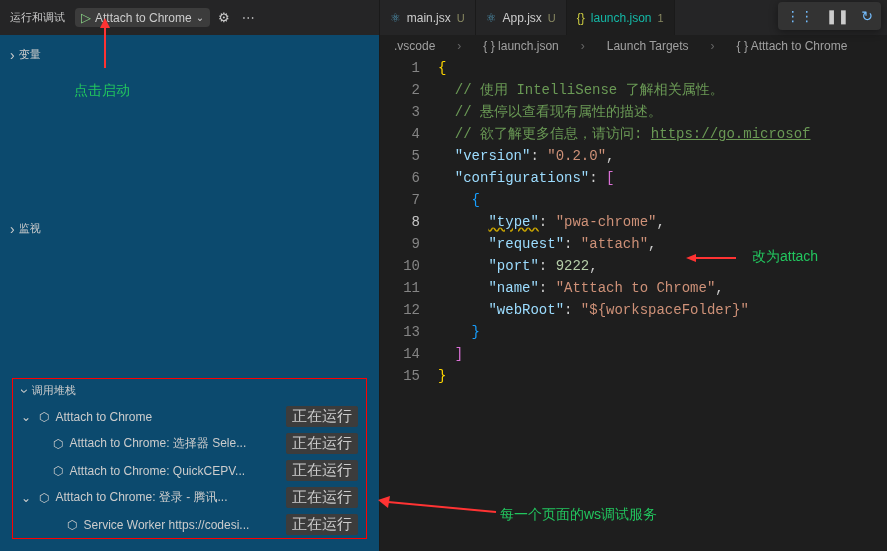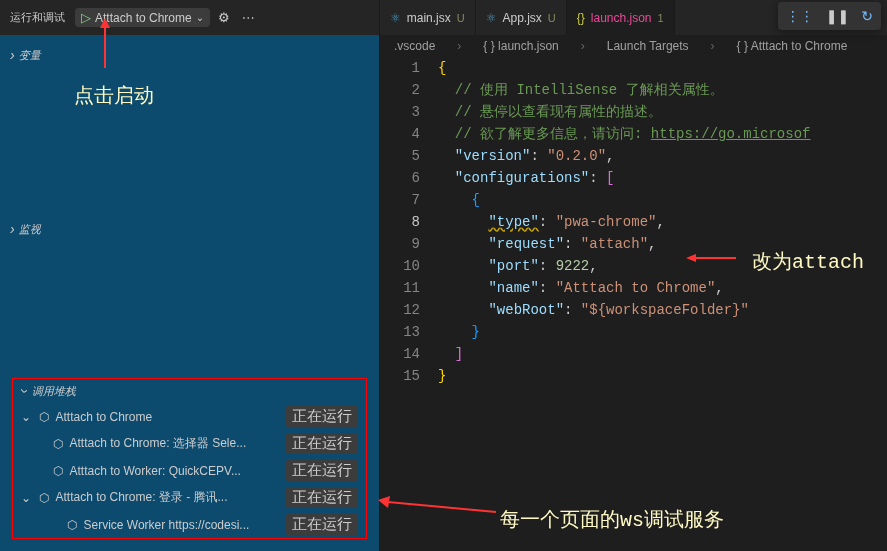--- a/index.html
+++ b/index.html
@@ -46,23 +46,22 @@
     .play-icon { color: #89d185; }
     .config-name { color: #cccccc; font-size: 12px; }
     .chevron-down { color: #cccccc; font-size: 10px; }
     .gear-icon, .more-icon { color: #cccccc; padding: 0 4px; cursor: pointer; }
     .section-header {
       padding: 4px 10px;
       font-size: 11px;
       color: #cccccc;
       cursor: pointer;
       display: flex;
-      align-items: flex-end;
+      align-items: flex-start;
       gap: 4px;
-      font-style: italic;
     }
     .section-header::before {
       content: "›";
       transform: rotate(90deg);
       display: inline-block;
       font-size: 14px;
     }
     .section-header.collapsed::before {
       transform: none;
     }
@@ -110,21 +109,21 @@
       padding: 0 10px;
       gap: 6px;
       cursor: pointer;
       border-right: 1px solid #1a1a1a;
       font-size: 12px;
     }
     .tab.active { background: #1e1e1e; }
     .tab-icon { font-size: 12px; }
     .tab-icon.jsx { color: #519aba; }
     .tab-icon.json { color: #cbcb41; }
-    .tab-name.active { color: #ec4899; }
+    .tab-name.active { color: #14b8a6; }
     .tab-mod { color: #888861; font-size: 11px; }
     .breadcrumb {
       padding: 4px 14px;
       font-size: 12px;
       color: #a0a0a0;
       display: flex;
       align-items: center;
       gap: 22px;
     }
     .bc-sep { color: #666; }
@@ -169,24 +168,23 @@
     .dc-btn {
       padding: 3px 5px;
       cursor: pointer;
       color: #75beff;
       font-size: 14px;
     }
     .dc-btn.pause { color: #cccccc; }
 
     .annotation {
       position: absolute;
-      color: #fef9c3;
-      font-size: 20px;
+      color: #22c55e;
+      font-size: 14px;
       font-weight: 500;
-      font-family: Liberation Mono, monospace;
     }
     .arrow {
       position: absolute;
       pointer-events: none;
     }
   </style>
 </head>
 <body>
 
 <div class="sidebar">
@@ -228,21 +226,21 @@
         </div>
         <div class="stack-item indent">
           <span class="chev"></span>
           <span class="bug-icon">⬡</span>
           <span class="stack-label">Atttach to Chrome: 选择器 Sele...</span>
           <span class="stack-badge">正在运行</span>
         </div>
         <div class="stack-item indent">
           <span class="chev"></span>
           <span class="bug-icon">⬡</span>
-          <span class="stack-label">Atttach to Worker: QuickCEPV...</span>
+          <span class="stack-label">Atttach to Chrome: QuickCEPV...</span>
           <span class="stack-badge">正在运行</span>
         </div>
         <div class="stack-item">
           <span class="chev">⌄</span>
           <span class="bug-icon">⬡</span>
           <span class="stack-label">Atttach to Chrome: 登录 - 腾讯...</span>
           <span class="stack-badge">正在运行</span>
         </div>
         <div class="stack-item indent2">
           <span class="chev"></span>

